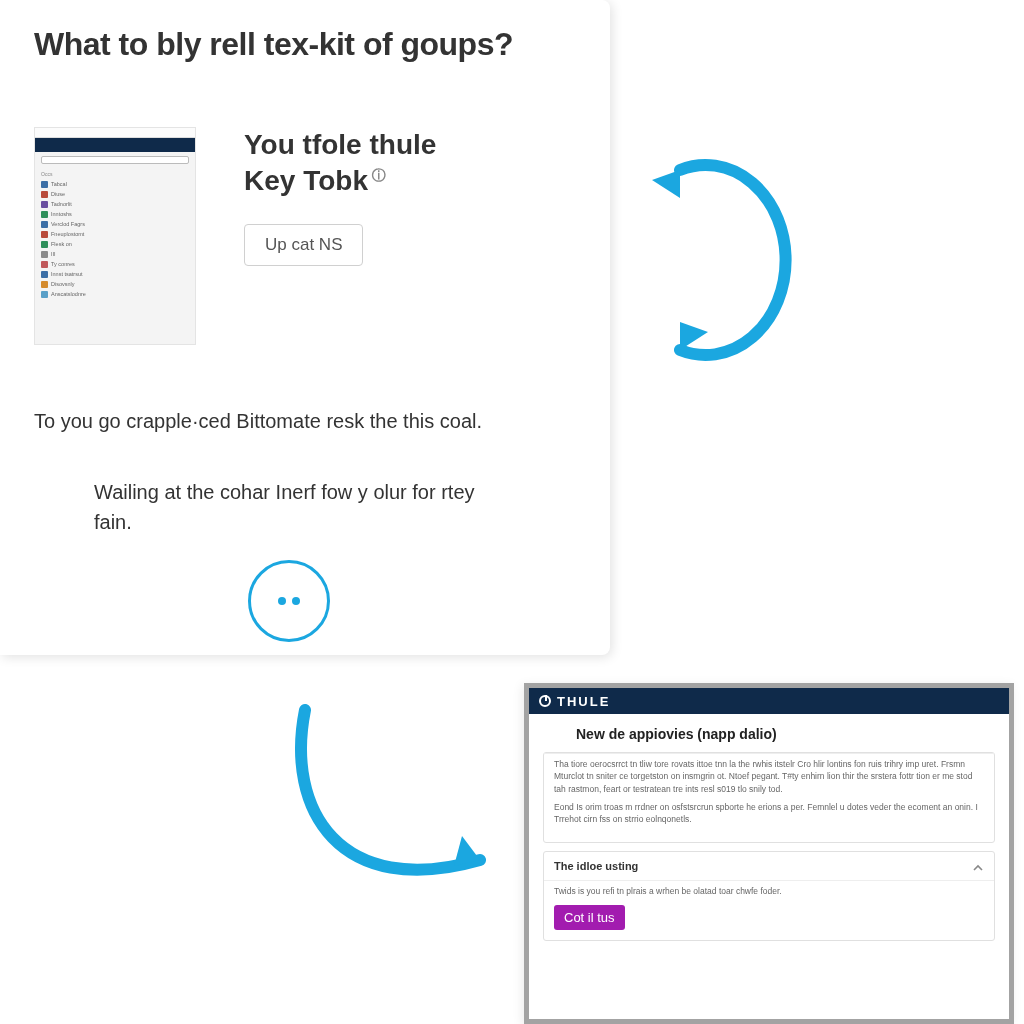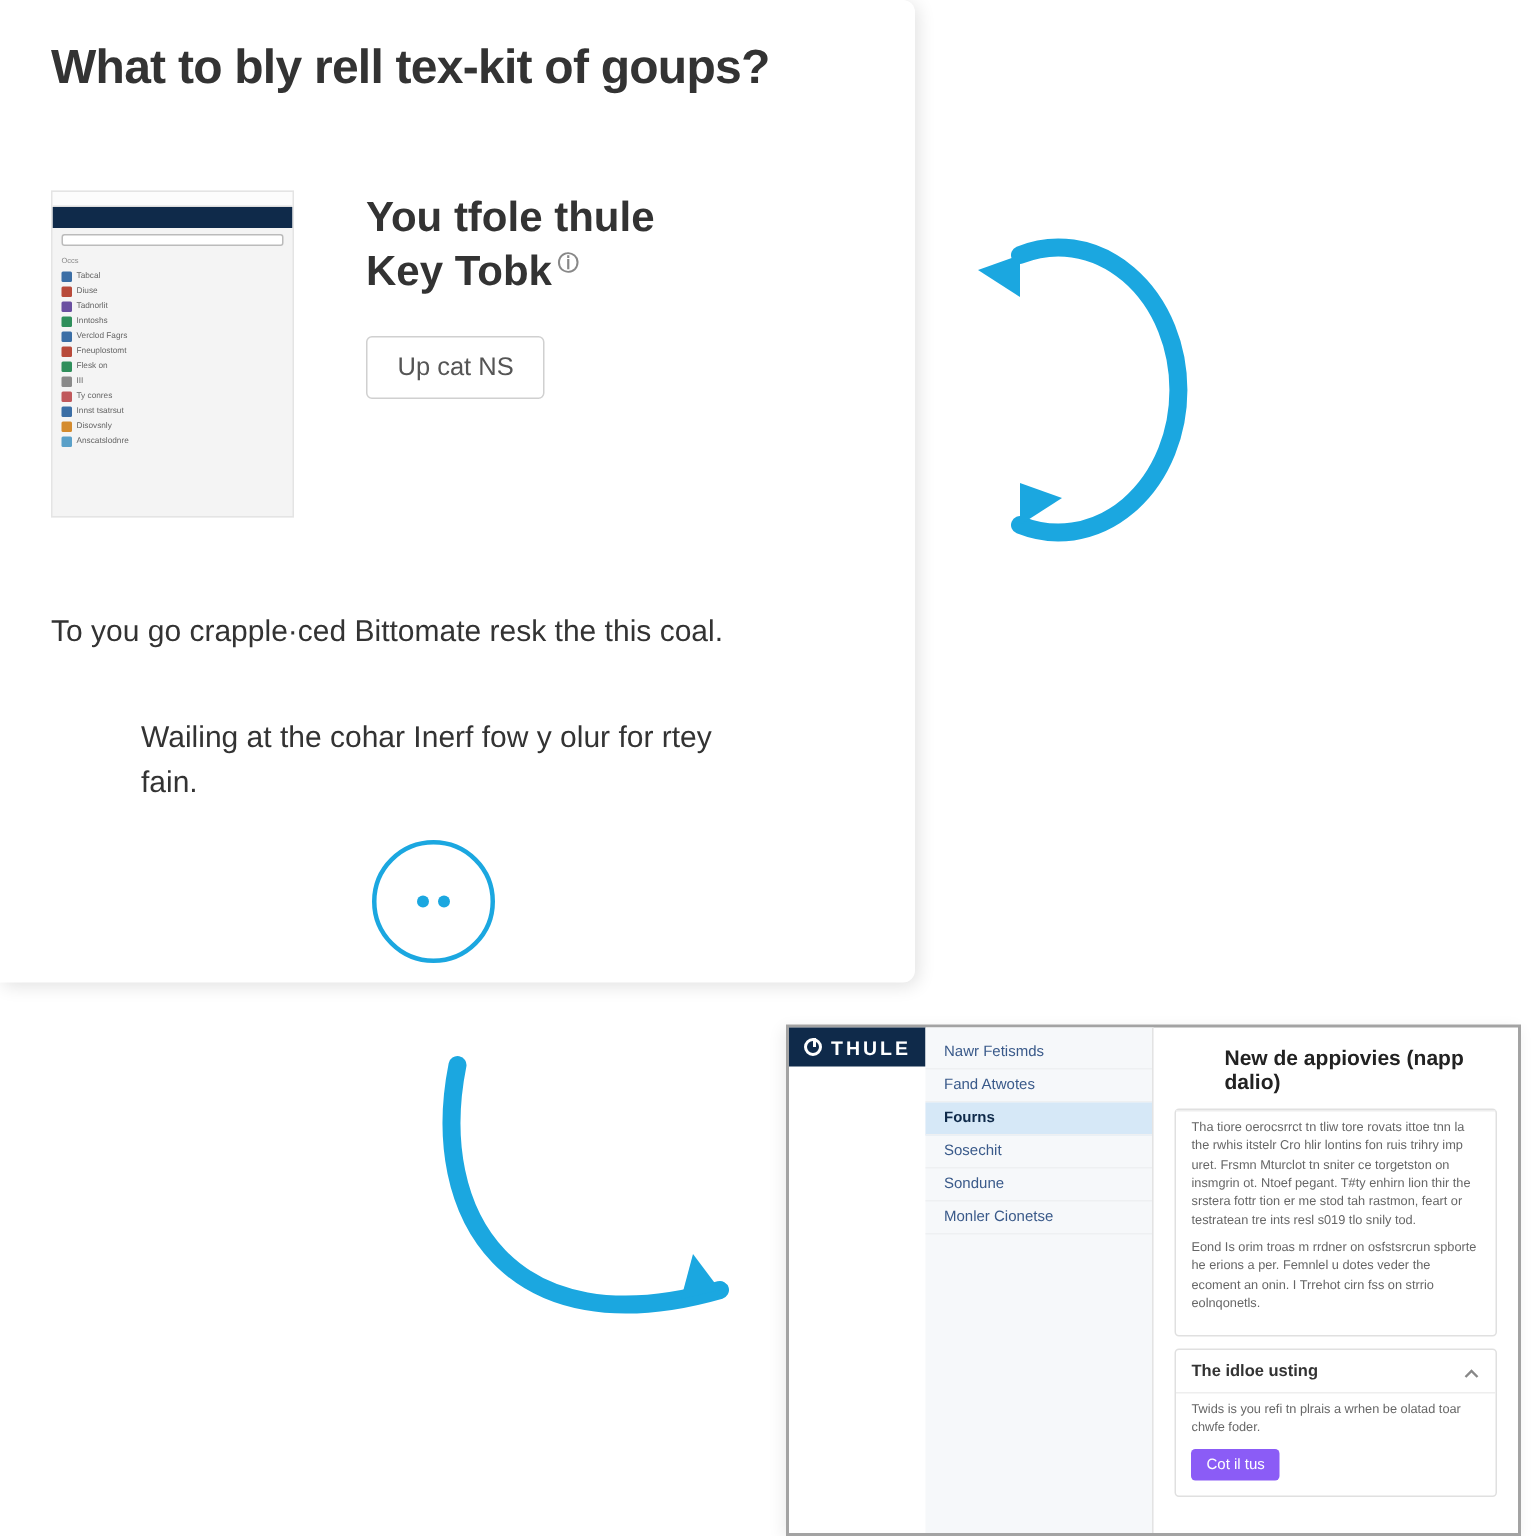--- a/index.html
+++ b/index.html
@@ -115,24 +115,24 @@
   .arrow { position: absolute; pointer-events: none; }
 
   
   .app {
     position: absolute;
     left: 524px;
     top: 683px;
     width: 490px;
     height: 341px;
     background: #fff;
-    border: 2px solid #a3a3a3;
+    border: 5px solid #a3a3a3;
     box-shadow: -2px 2px 10px rgba(0,0,0,0.08);
     display: flex;
-    flex-direction: row;
+    flex-direction: column;
     font-size: 11px;
     color: #333;
   }
   .app-header {
     height: 26px;
     background: #0f2a4a;
     color: #fff;
     display: flex;
     align-items: center;
     padding: 0 10px;
@@ -186,25 +186,25 @@
   .acc-body {
     padding: 4px 10px 10px 10px;
     font-size: 8.5px;
     color: #666;
     line-height: 1.45;
     border-top: 1px solid #eee;
   }
   .acc-body p { margin-bottom: 6px; }
   .primary-btn {
     display: inline-block;
-    background: #8b5cf6;
+    background: #a21caf;
     color: #fff;
     padding: 5px 10px;
     border-radius: 3px;
-    font-size: 10px;
+    font-size: 13px;
     cursor: pointer;
     border: none;
     margin-top: 2px;
   }
 </style>
 </head>
 <body>
 
 <div class="top-card">
   <div class="top-title">What to bly rell tex-kit of goups?</div>
@@ -298,28 +298,20 @@
   <path d="M 55 20 C 35 120, 90 210, 230 170" fill="none" stroke="#1ba7e0" stroke-width="12" stroke-linecap="round"></path>
   <path d="M 230 170 l -18 -24 l -8 30 z" fill="#1ba7e0"></path>
 </svg>
 
 <div class="app">
   <div class="app-header">
     <span class="pwr"></span>
     <span>THULE</span>
   </div>
   <div class="app-body">
-    <div class="app-side" id="app-side">
-        <div class="side-item">Nawr Fetismds</div>
-        <div class="side-item">Fand Atwotes</div>
-        <div class="side-item active">Fourns</div>
-        <div class="side-item">Sosechit</div>
-        <div class="side-item">Sondune</div>
-        <div class="side-item">Monler Cionetse</div>
-      </div>
     <div class="app-main">
       <h3>New de appiovies (napp dalio)</h3>
       <div id="acc-list">
           <div class="accordion">
             <div class="acc-body">
               <p>Tha tiore oerocsrrct tn tliw tore rovats ittoe tnn la the rwhis itstelr Cro hlir lontins fon ruis trihry imp uret. Frsmn Mturclot tn sniter ce torgetston on insmgrin ot. Ntoef pegant. T#ty enhirn lion thir the srstera fottr tion er me stod tah rastmon, feart or testratean tre ints resl s019 tlo snily tod.</p>
               <p>Eond Is orim troas m rrdner on osfstsrcrun spborte he erions a per. Femnlel u dotes veder the ecoment an onin. I Trrehot cirn fss on strrio eolnqonetls.</p>
             </div>
           </div>
           <div class="accordion">

